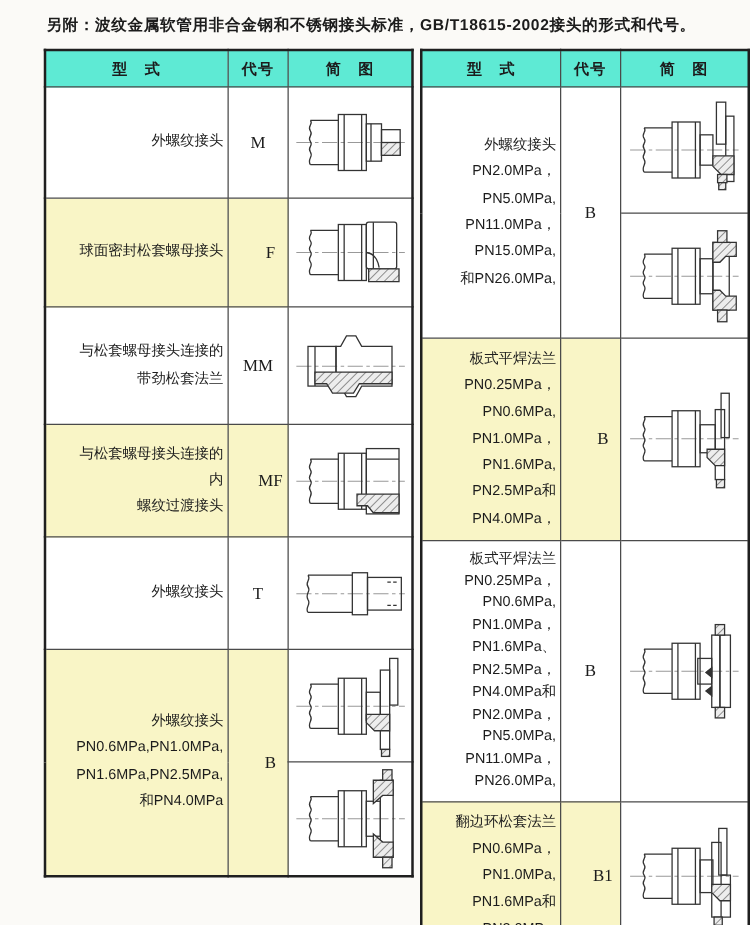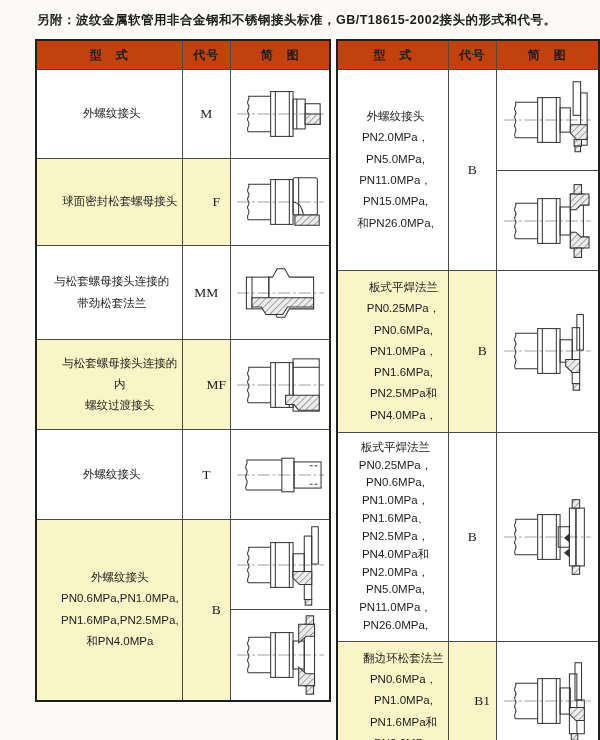--- a/index.html
+++ b/index.html
@@ -22,27 +22,27 @@
     table-layout:fixed;
     background:#ffffff;
   }
   td,th{
     border:1px solid #4a4a4a;
     padding:2px 4px;
     vertical-align:middle;
     font-weight:normal;
   }
   th{
-    background:#c2410c;
+    background:#5eead4;
     font-size:12px;font-weight:bold;
     text-align:center;height:24px;
     letter-spacing:1px;
   }
   td.type{
-    text-align:center;font-size:11.5px;line-height:1.85;
+    text-align:right;font-size:11.5px;line-height:1.85;
     padding:6px 3px 6px 8px;white-space:pre-line;
   }
   td.code{
     text-align:center;
     font-family:"Liberation Serif",serif;
     font-size:13.5px;
   }
   td.diag{text-align:center;background:#ffffff;padding:1px;}
   tr.hl td.type, tr.hl td.code{background:#f9f5c6;padding-left:24px;}
   .dsvg{width:96px;height:84px;display:inline-block;vertical-align:middle;}

